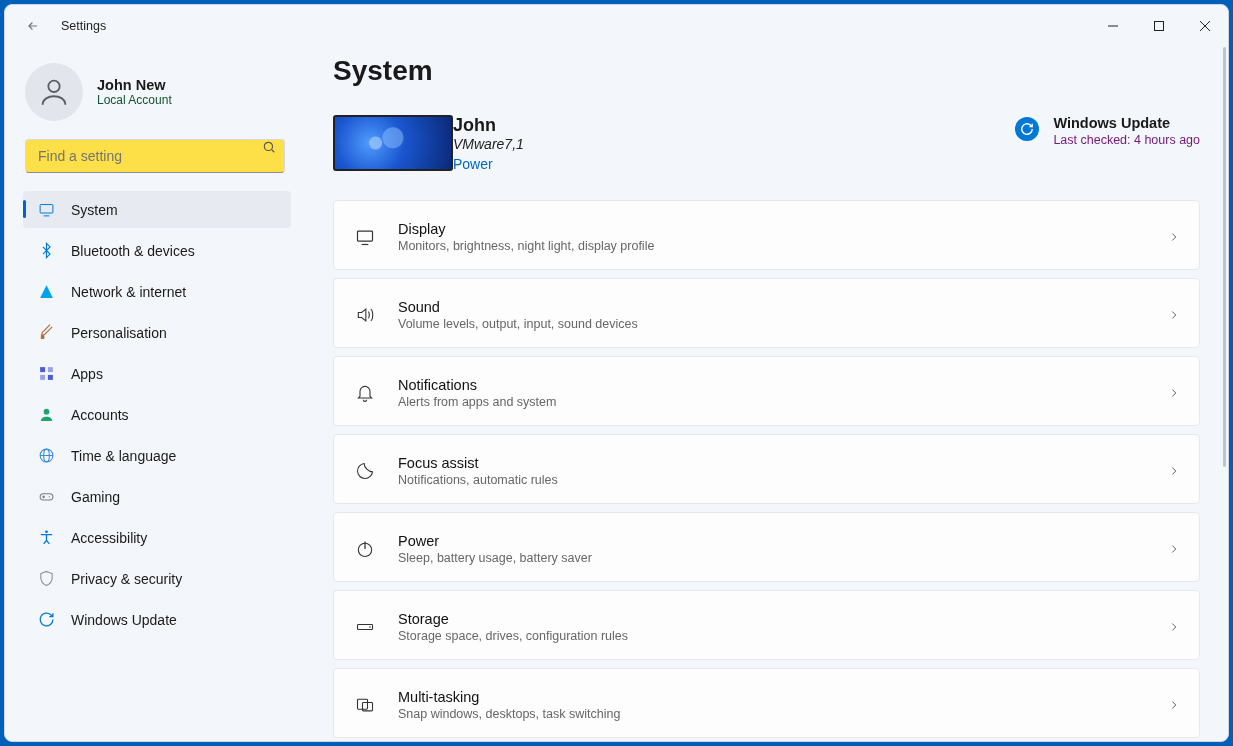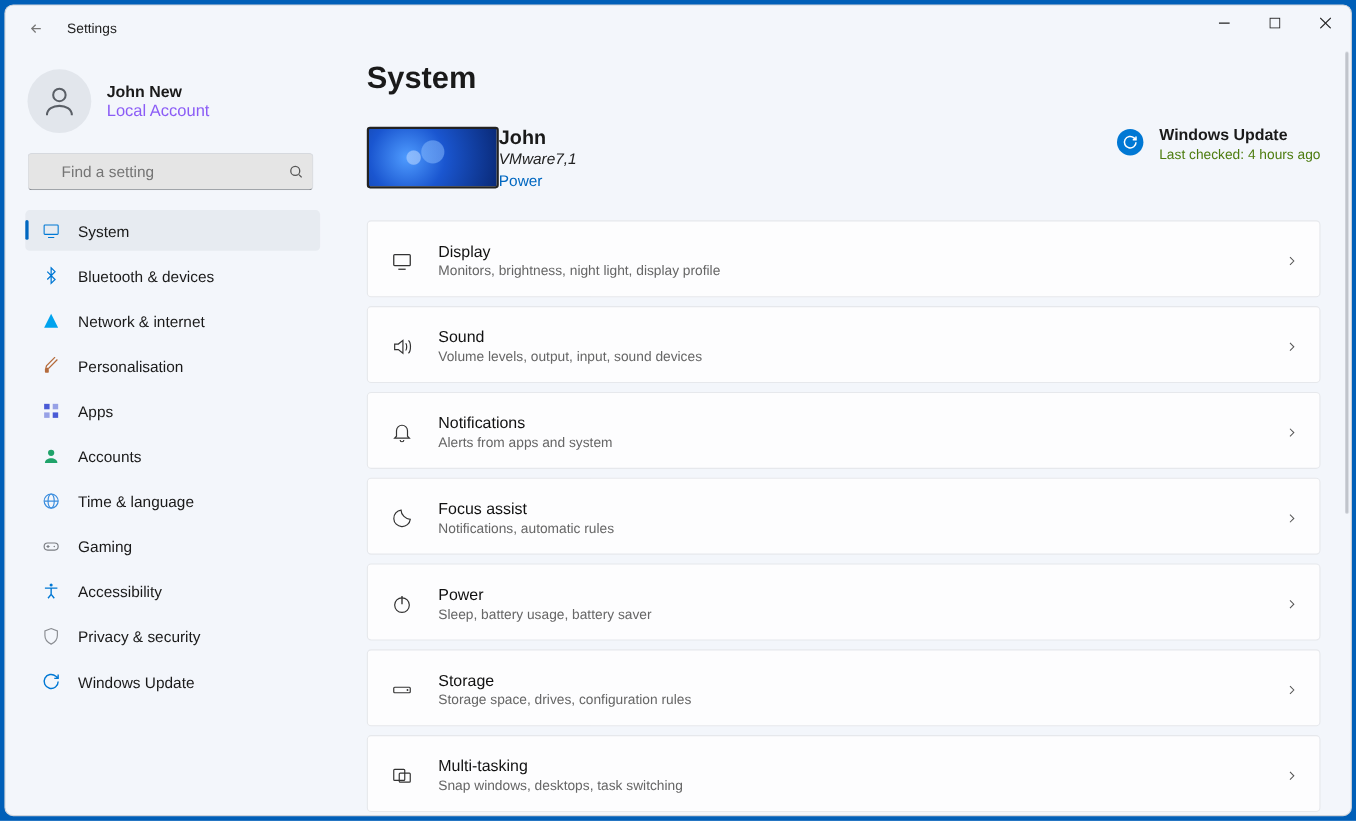--- a/index.html
+++ b/index.html
@@ -19,20 +19,21 @@
     border-radius: 8px;
     overflow: hidden;
     display: flex;
     flex-direction: column;
     border: 1px solid #d0d4db;
   }
   
   .titlebar {
     height: 42px;
     display: flex;
+    align-items: center;
     justify-content: space-between;
   }
   .titlebar-left {
     display: flex;
     align-items: center;
     gap: 18px;
     padding-left: 18px;
   }
   .back-btn {
     color: #777;
@@ -73,34 +74,33 @@
     padding: 6px 20px 18px 20px;
   }
   .avatar {
     width: 58px; height: 58px;
     border-radius: 50%;
     background: #e2e6ec;
     display: flex; align-items: center; justify-content: center;
     color: #5a5f66;
   }
   .profile-name { font-weight: 600; font-size: 14.5px; }
-  .profile-sub  { font-size: 15px; color: #8b5cf6; }
+  .profile-sub  { font-size: 12px; color: #14532d; }
 
   .search-wrap {
     padding: 0 20px 18px 20px;
   }
   .search {
     display: flex;
-    align-items: center;
     height: 34px;
-    background: #e5e5e5;
+    background: #fde047;
     border: 1px solid #d6d9de;
     border-bottom: 1.5px solid #8a8e94;
     border-radius: 4px;
-    padding: 0 8px 0 28px;
+    padding: 0 8px 0 10px;
     gap: 8px;
   }
   .search input {
     flex: 1;
     border: none;
     outline: none;
     background: transparent;
     font-size: 14px;
     color: #555;
   }
@@ -189,21 +189,21 @@
   }
   .update-ico {
     width: 24px; height: 24px;
     border-radius: 50%;
     background: #0078d4;
     display:flex;align-items:center;justify-content:center;
     color:#fff;
     margin-top: 2px;
   }
   .update-title { font-weight: 600; font-size: 14.5px;}
-  .update-sub   { font-size: 12.5px; color: #4d7c0f; margin-top: 2px;}
+  .update-sub   { font-size: 12.5px; color: #701a75; margin-top: 2px;}
 
   .cards {
     display:flex; flex-direction: column; gap: 8px;
   }
   .card {
     display:flex;
     align-items:center;
     background:#fdfdfe;
     border:1px solid #e6e8ec;
     border-radius:4px;

